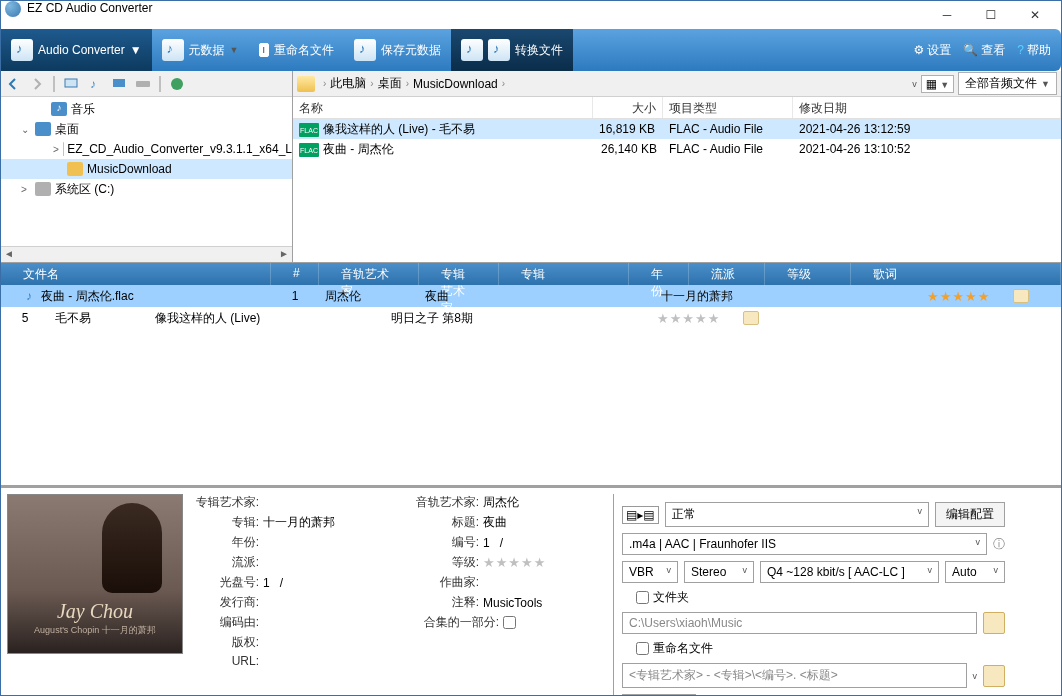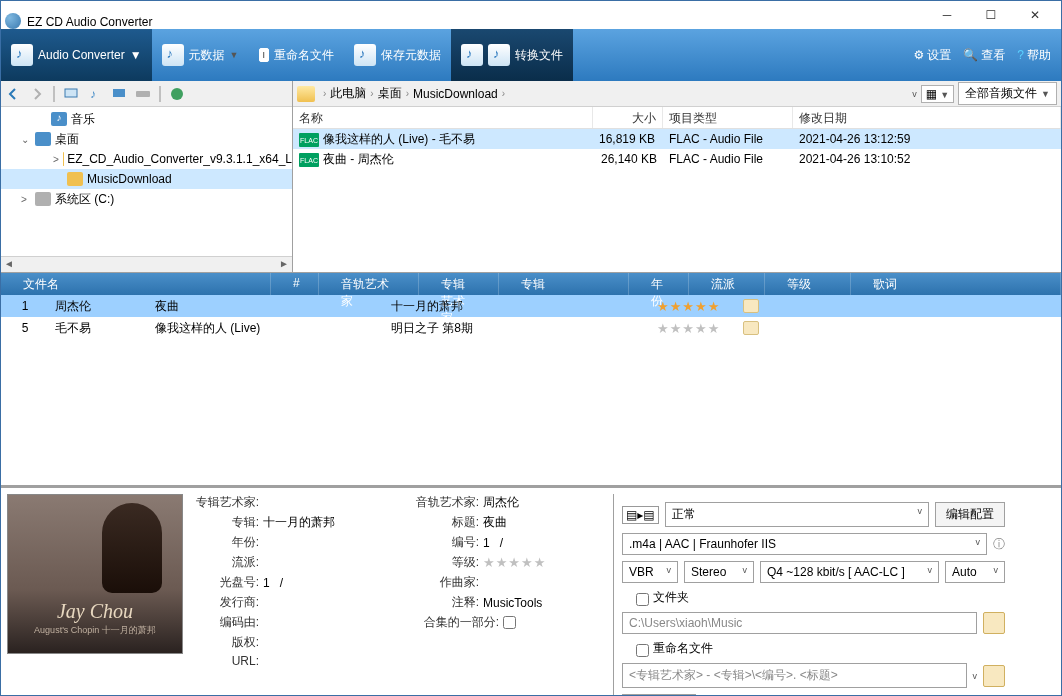--- a/index.html
+++ b/index.html
@@ -1,22 +1,22 @@
 <!DOCTYPE html>
 <html><head>
 <meta charset="utf-8">
 <style>
 * { margin: 0; padding: 0; box-sizing: border-box; font-family: "Microsoft YaHei", "Segoe UI", sans-serif; font-size: 12px; }
 body { background: #fff; width: 1062px; height: 696px; overflow: hidden; border: 1px solid #3a6ea5; display: flex; flex-direction: column; }
-.titlebar { height: 28px; background: #fff; display: flex; align-items: flex-end; padding: 0 4px; }
+.titlebar { height: 28px; background: #fff; display: flex; align-items: flex-start; padding: 0 4px; }
 .titlebar-icon { width: 16px; height: 16px; background: radial-gradient(circle at 30% 30%, #7fb8e0, #3a7ab0); border-radius: 50%; margin-right: 6px; }
 .titlebar-title { flex: 1; color: #000; }
 .titlebar-btns { display: flex; }
 .titlebar-btn { width: 44px; height: 28px; display: flex; align-items: center; justify-content: center; color: #333; cursor: pointer; }
-.toolbar { height: 52px; background: linear-gradient(#5ba3e0, #2d7abf); display: flex; align-items: stretch; }
+.toolbar { height: 42px; background: linear-gradient(#5ba3e0, #2d7abf); display: flex; align-items: stretch; border-radius: 6px; }
 .tb-btn { display: flex; align-items: center; padding: 0 10px; color: #fff; cursor: pointer; gap: 5px; }
 .tb-btn.primary { background: linear-gradient(#1e5a8e, #0d3a5e); }
 .tb-btn.dark { background: linear-gradient(#1a4870, #0a2d4a); }
 .tb-icon { width: 22px; height: 22px; background: linear-gradient(#fff, #cde4f5); border-radius: 3px; position: relative; }
 .tb-icon::after { content: '♪'; position: absolute; left: 5px; top: 2px; color: #2d7abf; font-size: 13px; }
 .tb-spacer { flex: 1; }
 .tb-right { display: flex; align-items: center; gap: 12px; padding-right: 10px; color: #fff; }
 .tb-right-item { display: flex; align-items: center; gap: 3px; cursor: pointer; }
 .content { flex: 1; display: flex; flex-direction: column; overflow: hidden; }
 .upper { display: flex; height: 192px; border-bottom: 1px solid #a0a0a0; }
@@ -64,21 +64,21 @@
 .cover-text { position: absolute; bottom: 30px; left: 0; right: 0; text-align: center; color: #e8d8c0; font-style: italic; font-family: cursive; font-size: 20px; }
 .cover-sub { position: absolute; bottom: 16px; left: 0; right: 0; text-align: center; color: #c0b0a0; font-size: 9px; }
 .meta-col { display: flex; flex-direction: column; gap: 3px; }
 .meta-row { display: flex; align-items: center; }
 .meta-label { width: 70px; text-align: right; color: #333; padding-right: 4px; }
 .meta-val { min-width: 120px; }
 .output-panel { width: 400px; border-left: 1px solid #a0a0a0; padding: 8px; display: flex; flex-direction: column; gap: 6px; }
 .out-row { display: flex; gap: 6px; align-items: center; }
 .out-dd { border: 1px solid #a0a0a0; padding: 3px 6px; background: #fff; flex: 1; display: flex; justify-content: space-between; cursor: pointer; }
 .out-btn { border: 1px solid #a0a0a0; padding: 3px 10px; background: #f4f4f4; cursor: pointer; }
-.out-check { display: flex; align-items: flex-end; gap: 4px; padding-left: 14px; }
+.out-check { display: flex; align-items: center; gap: 4px; padding-left: 14px; }
 .out-input { border: 1px solid #a0a0a0; padding: 3px 6px; background: #fff; flex: 1; color: #888; }
 .icon-btn { width: 22px; height: 22px; background: #f8e8c0; border: 1px solid #d0b060; border-radius: 2px; cursor: pointer; }
 .dd-arrow { color: #555; font-size: 9px; }
 </style>
 </head>
 <body>
 
 <div class="titlebar">
   <div class="titlebar-icon"></div>
   <div class="titlebar-title">EZ CD Audio Converter</div>
@@ -242,20 +242,21 @@
       <div class="qh-col" style="width:100px">音轨艺术家</div>
       <div class="qh-col" style="width:80px">专辑艺术家</div>
       <div class="qh-col" style="width:130px">专辑</div>
       <div class="qh-col" style="width:60px">年份</div>
       <div class="qh-col" style="width:76px">流派</div>
       <div class="qh-col" style="width:86px">等级</div>
       <div class="qh-col" style="flex:1">歌词</div>
     </div>
     <div id="queue-body">
         <div class="queue-row selected">
+          <div class="qr-cell" style="width:270px;padding-left:20px"><span class="music-icon">♪</span><span>夜曲 - 周杰伦.flac</span></div>
           <div class="qr-cell" style="width:48px;text-align:center">1</div>
           <div class="qr-cell" style="width:100px">周杰伦</div>
           <div class="qr-cell" style="width:156px">夜曲</div>
           <div class="qr-cell" style="width:80px"></div>
           <div class="qr-cell" style="width:130px">十一月的萧邦</div>
           <div class="qr-cell" style="width:60px"></div>
           <div class="qr-cell" style="width:76px"></div>
           <div class="qr-cell" style="width:86px">
             <div class="stars rated">
               <span>★</span>

